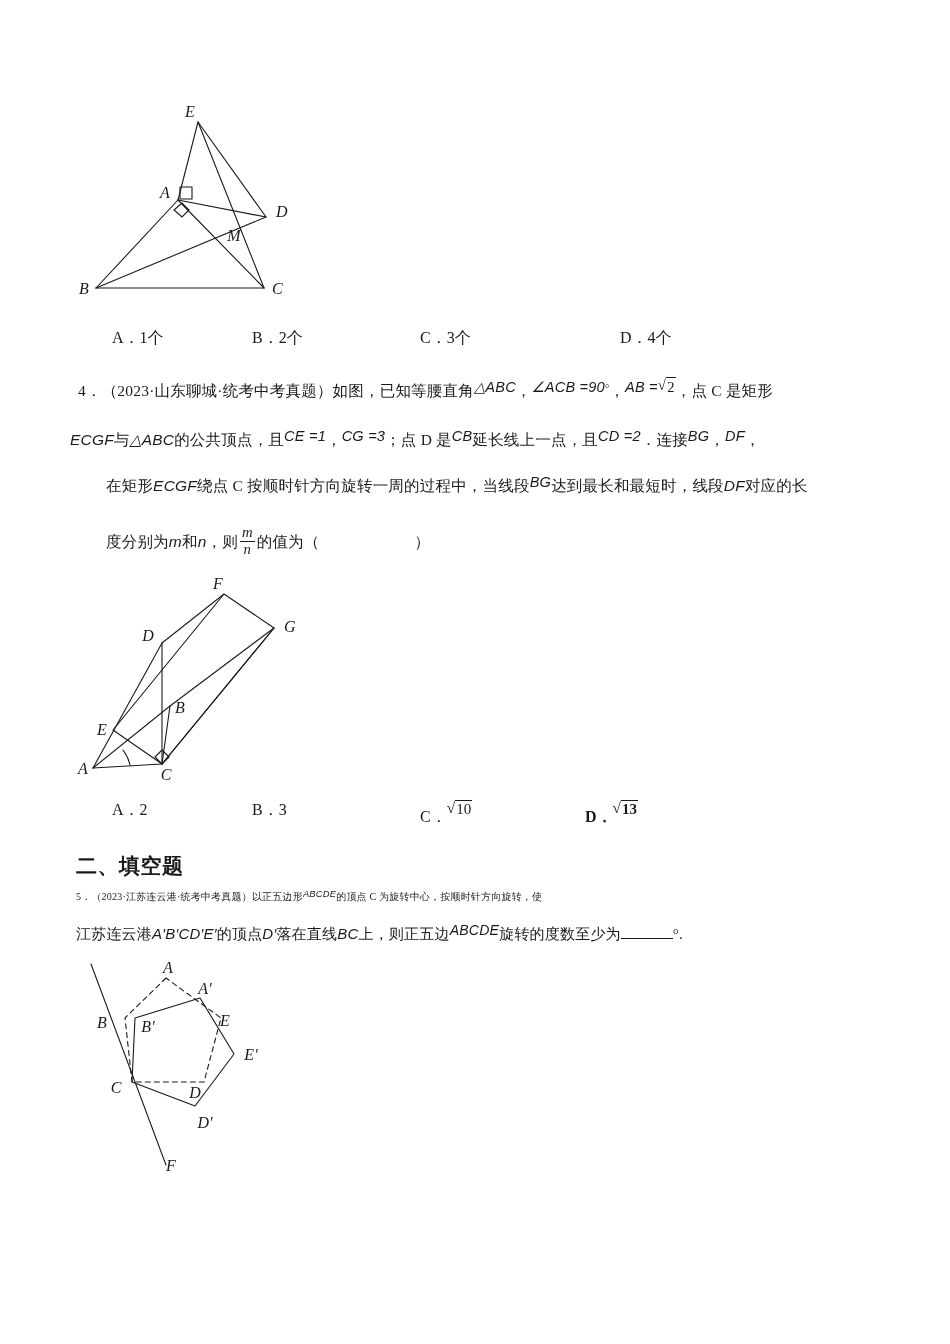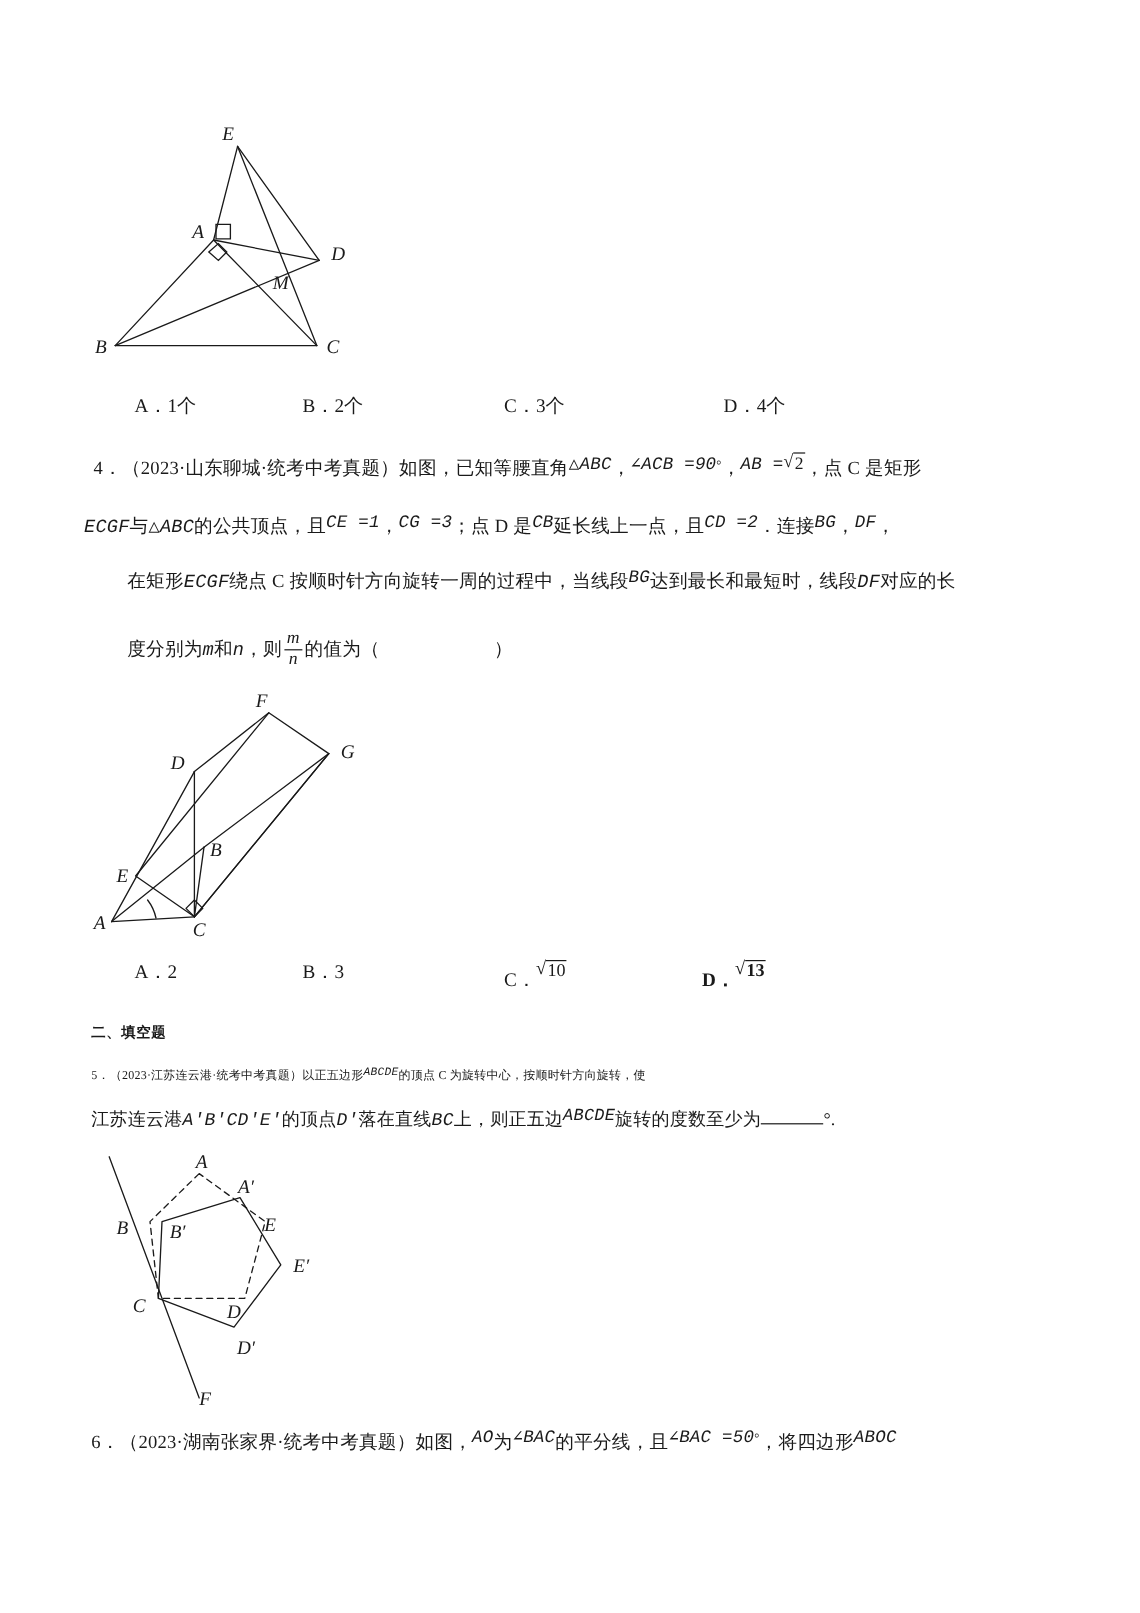--- a/index.html
+++ b/index.html
@@ -26,41 +26,41 @@
   .para {
     position: absolute;
     font-size: 15.5px;
     line-height: 1.25;
     letter-spacing: 0.2px;
     white-space: nowrap;
   }
   .cn { font-family: "Liberation Serif", "DejaVu Serif", serif; }
   .mi {
     font-style: italic;
-    font-family: Liberation Mono, monospace;
+    font-family: Liberation Sans, sans-serif;
   }
   .mn { font-style: normal; }
 
   
   .optrow {
     position: absolute;
     width: 830px;
     font-size: 16px;
   }
   .opt {
     position: absolute;
     white-space: nowrap;
   }
   .opt .lab { font-family: "Liberation Serif", "DejaVu Serif", serif; }
 
   
   .sechead {
     position: absolute;
     font-weight: bold;
-    font-size: 12px;
+    font-size: 21px;
     letter-spacing: 0.5px;
   }
 
   
   .sqrt {
     display: inline-block;
     position: relative;
     padding-left: 9px;
     font-style: normal;
   }
@@ -163,21 +163,21 @@
   <div class="optrow" style="left:0; top:328px;">
     <div class="opt" style="left:112px;">
       <span class="lab">A．</span><span class="cn">1个</span>
     </div>
     <div class="opt" style="left:252px;">
       <span class="lab">B．</span><span class="cn">2个</span>
     </div>
     <div class="opt" style="left:420px;">
       <span class="lab">C．</span><span class="cn">3个</span>
     </div>
-    <div class="opt" style="left:603px;">
+    <div class="opt" style="left:620px;">
       <span class="lab">D．</span><span class="cn">4个</span>
     </div>
   </div>
 
   <div class="para" style="left:78px; top:377px;">
     <span class="cn">4．</span><span class="cn">（2023·山东聊城·统考中考真题）</span><span class="cn">如图，已知等腰直角</span><span class="raise mi">△ABC</span><span class="cn">，</span><span class="raise mi">∠ACB =90</span><span class="raise deg">°</span><span class="cn">，</span><span class="raise mi">AB =</span><span class="raise sqrt"><span class="rad mn">2</span></span><span class="cn">，</span><span class="cn">点 C 是矩形</span>
   </div>
 
   <div class="para" style="left:70px; top:427px;">
     <span class="mi">ECGF</span><span class="cn">与</span><span class="mi">△ABC</span><span class="cn">的公共顶点，且</span><span class="raise mi">CE =1</span><span class="cn">，</span><span class="raise mi">CG =3</span><span class="cn">；点 D 是</span><span class="raise mi">CB</span><span class="cn">延长线上一点，且</span><span class="raise mi">CD =2</span><span class="cn">．连接</span><span class="raise mi">BG</span><span class="cn">，</span><span class="raise mi">DF</span><span class="cn">，</span>
@@ -266,17 +266,14 @@
       <text class="lbl" x="70" y="74" text-anchor="middle">B′</text>
       <text class="lbl" x="147" y="68" text-anchor="middle">E</text>
       <text class="lbl" x="173" y="102" text-anchor="middle">E′</text>
       <text class="lbl" x="38" y="135" text-anchor="middle">C</text>
       <text class="lbl" x="117" y="140" text-anchor="middle">D</text>
       <text class="lbl" x="127" y="170" text-anchor="middle">D′</text>
       <text class="lbl" x="93" y="213" text-anchor="middle">F</text>
     </svg>
   </figure>
 
-  <div class="para" style="left:76px; top:1190px; font-size:15.5px;">
-    <span class="cn">6．</span><span class="cn">（2023·湖南张家界·统考中考真题）</span><span class="cn">如图，</span><span class="raise mi">AO</span><span class="cn">为</span><span class="raise mi">∠BAC</span><span class="cn">的平分线，且</span><span class="raise mi">∠BAC =50</span><span class="raise deg">°</span><span class="cn">，将四边形</span><span class="raise mi">ABOC</span>
-  </div>
 
 </div>
 
 </body></html>

